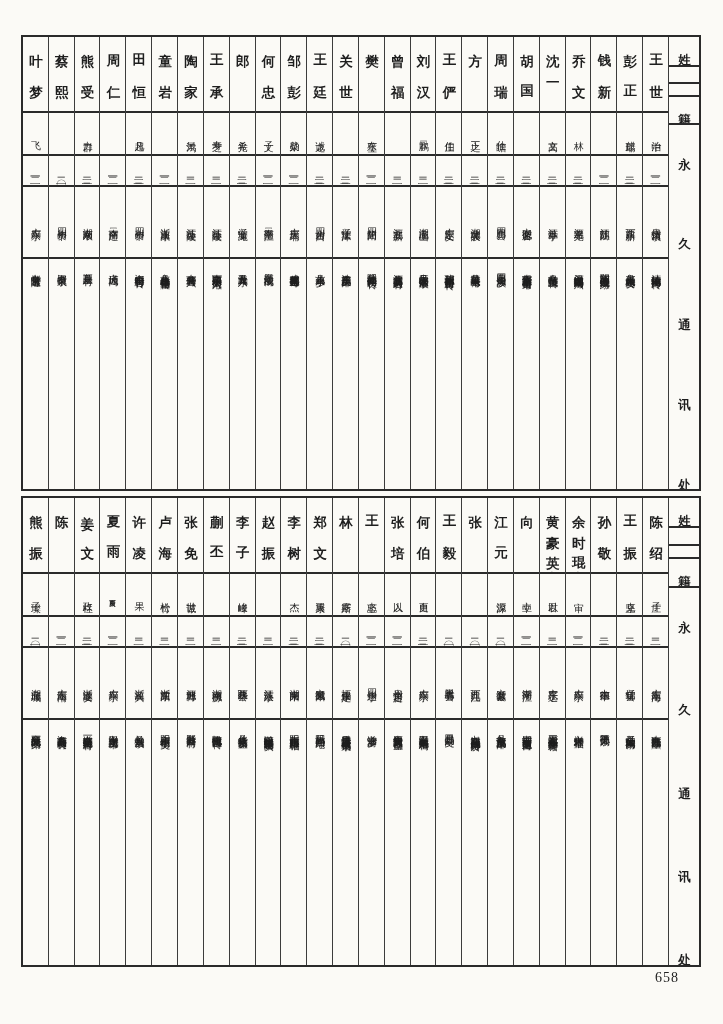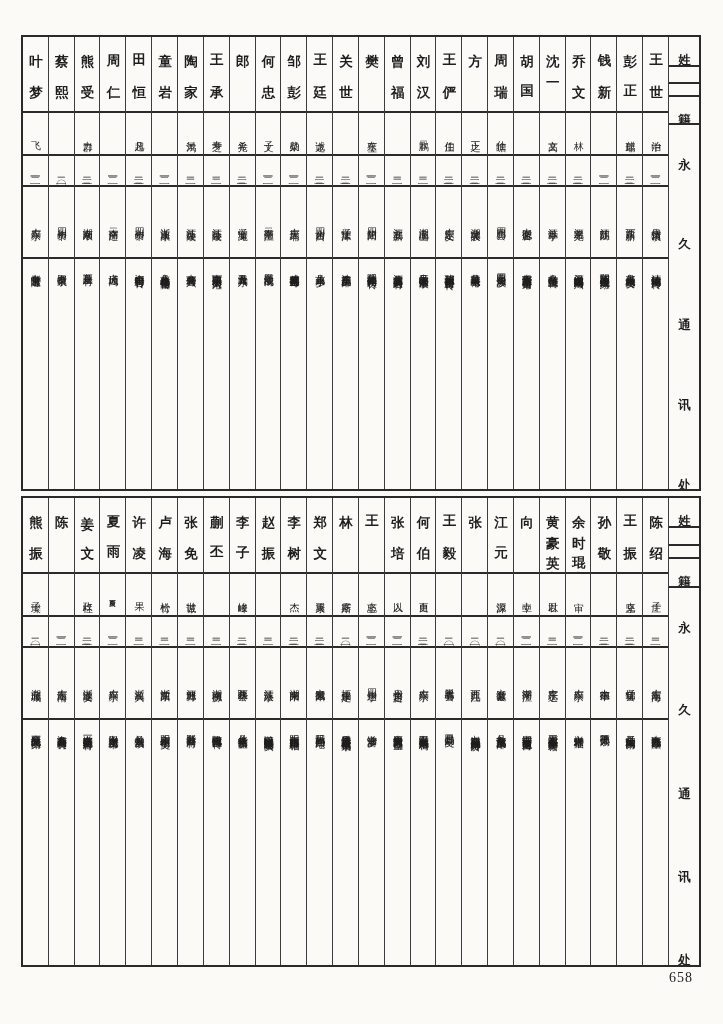--- a/index.html
+++ b/index.html
@@ -51,21 +51,21 @@
   .alias-text.alias-small{font-size:6.5px;line-height:1.1;letter-spacing:0;max-height:36px;}
   .age-text{font-size:10.5px;letter-spacing:2px;}
   .native-text{font-size:10px;letter-spacing:1px;}
   .addr-text{font-size:10px;letter-spacing:0.5px;}
   .note{font-size:6.5px;letter-spacing:0;display:inline;}
   .header-col .cell{font-weight:bold;}
   .header-col .vtext{font-size:12.5px;letter-spacing:0;}
   .header-col .r-addr{align-items:center;padding-top:0;}
   .header-col .r-addr .vtext{height:calc(100% - 44px);}
   .page-number{
-    position:absolute;right:30px;bottom:38px;
+    position:absolute;right:44px;bottom:38px;
     font-size:14px;color:#222;letter-spacing:1px;
   }
 </style>
 </head>
 <body>
 
 <div class="sheet">
   <div class="dtable" id="top-table">
       <div class="col header-col">
         <div class="cell r-name">

